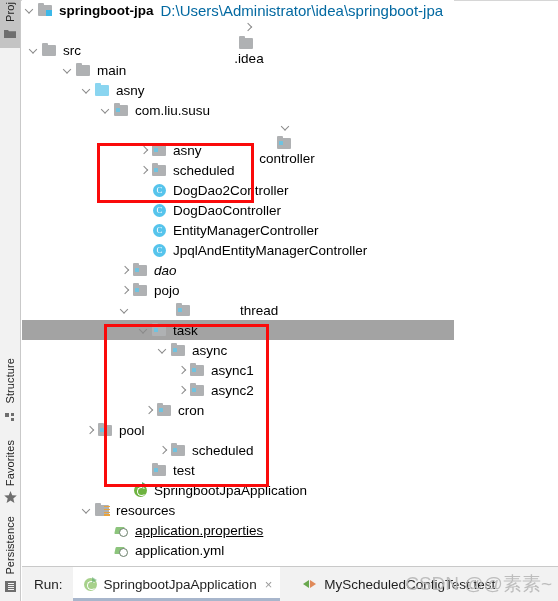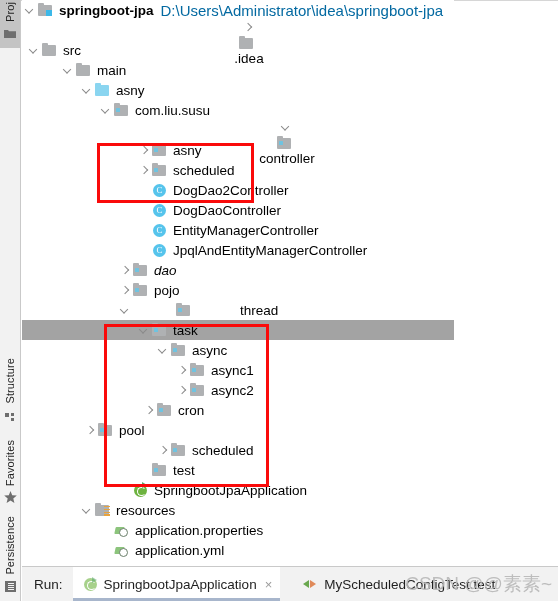--- a/index.html
+++ b/index.html
@@ -544,21 +544,21 @@
           <span class="fold f-gray"></span>
           <span class="res-bars">
             <i></i>
             <i></i>
             <i></i>
             <i></i>
           </span>
         </span>
         <span class="label">resources</span>
       </div>
-      <div class="row" style="padding-left: 78px;">
+      <div class="row" style="padding-left: 78px; text-decoration: underline;">
         <span class="arrow none"></span>
         <span class="ico">
           <span class="props"></span>
         </span>
         <span class="label">application.properties</span>
       </div>
       <div class="row" style="padding-left: 78px;">
         <span class="arrow none"></span>
         <span class="ico">
           <span class="props"></span>

